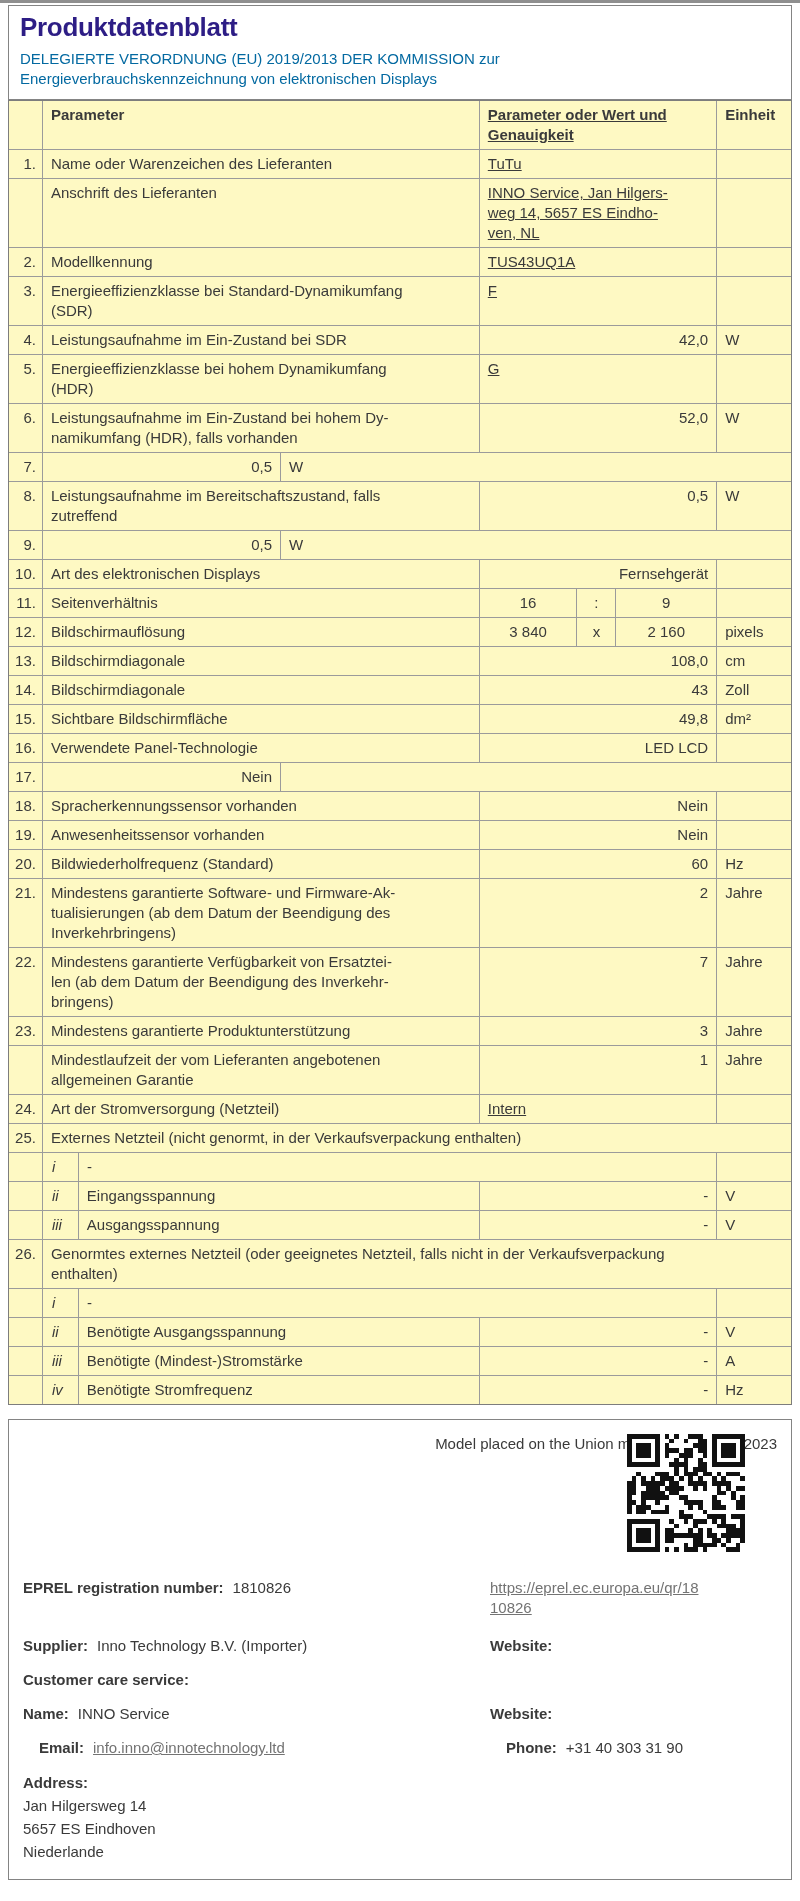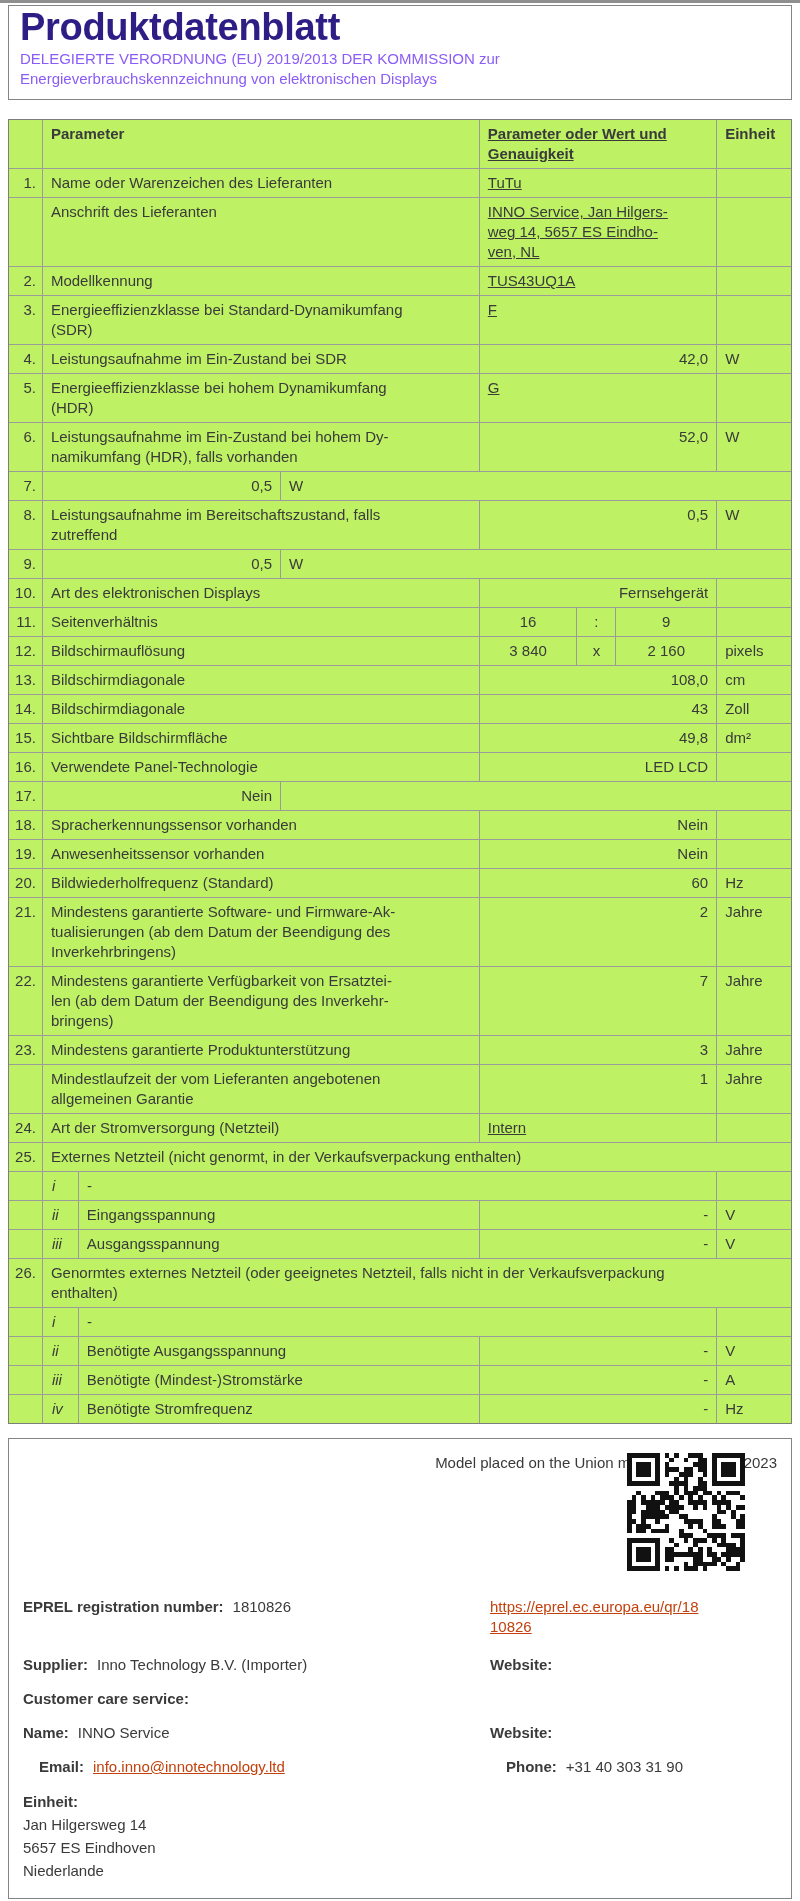--- a/index.html
+++ b/index.html
@@ -1,21 +1,21 @@
 <!DOCTYPE html>
 <html><head>
 <meta charset="utf-8">
 <style>
   html,body{margin:0;padding:0;background:#ffffff;}
   body{width:800px;font-family:"Liberation Sans","DejaVu Sans",sans-serif;color:#3a3a3a;font-size:15px;}
   .top-edge{height:3px;background:#8f8f8f;}
   .title-box{margin:2px 8px 0;border:1px solid #848484;padding:5px 11px 10px;}
-  .page-title{margin:0;font-size:38px;line-height:33px;font-weight:bold;color:#2d1d85;letter-spacing:-0.3px;}
-  .subtitle{margin:5px 0 0;font-size:15px;line-height:20px;color:#8b5cf6;}
-  .spec-table{margin:19px 8px 0;border:1px solid #7d7d7d;background:#bef264;}
+  .page-title{margin:0;font-size:26px;line-height:33px;font-weight:bold;color:#2d1d85;letter-spacing:-0.3px;}
+  .subtitle{margin:5px 0 0;font-size:15px;line-height:20px;color:#0369a1;}
+  .spec-table{margin:0 8px 0;border:1px solid #7d7d7d;background:#fef9c3;}
   .trow{display:flex;border-bottom:1px solid #9b9b9b;align-items:stretch;}
   .trow:last-child{border-bottom:none;}
   .cell{box-sizing:border-box;padding:4px 8px;line-height:20px;min-height:28px;}
   .c-num{width:34px;text-align:right;padding-left:2px;padding-right:6px;border-right:1px solid #9b9b9b;}
   .c-param{width:438px;border-right:1px solid #9b9b9b;}
   .c-value{width:238px;text-align:right;border-right:1px solid #9b9b9b;}
   .c-value.vleft{text-align:left;text-decoration:underline;}
   .c-unit{width:74px;}
   .c-v1{width:98px;text-align:center;border-right:1px solid #9b9b9b;}
   .c-sep{width:39px;text-align:center;border-right:1px solid #9b9b9b;}
@@ -32,21 +32,21 @@
   .f-eprel{margin-top:124px;}
   .f-supplier{margin-top:18px;}
   .f-customer{margin-top:14px;}
   .f-name{margin-top:14px;}
   .f-email{margin-top:14px;margin-left:16px;}
   .f-address{margin-top:16px;}
   .f-left{width:467px;}
   .f-right{flex:1;}
   .f-label{font-weight:bold;}
   .f-value{margin-left:9px;}
-  a{color:#c2410c;text-decoration:underline;}
+  a{color:#737373;text-decoration:underline;}
   .addr-lines{line-height:23px;margin-top:3px;}
 </style>
 </head>
 <body>
 
 <div class="top-edge"></div>
 
 <header class="title-box">
   <h1 class="page-title">Produktdatenblatt</h1>
   <p class="subtitle"><span>DELEGIERTE VERORDNUNG (EU) 2019/2013 DER KOMMISSION zur</span><br><span>Energieverbrauchskennzeichnung von elektronischen Displays</span></p>
@@ -553,16 +553,16 @@
   <div class="f-row f-email">
     <div class="f-left">
       <span class="f-label">Email:</span><span class="f-value"><a href="#">info.inno@innotechnology.ltd</a></span>
     </div>
     <div class="f-right">
       <span class="f-label">Phone:</span><span class="f-value">+31 40 303 31 90</span>
     </div>
   </div>
 
   <div class="f-address">
-    <span class="f-label">Einheit:</span>
+    <span class="f-label">Address:</span>
     <div class="addr-lines" id="addr-lines">Jan Hilgersweg 14<br>5657 ES Eindhoven<br>Niederlande</div>
   </div>
 </section>
 
 </body></html>

